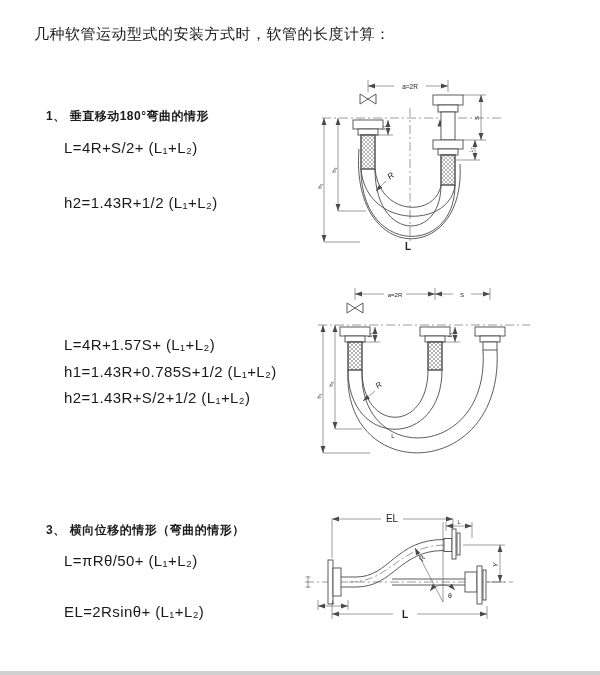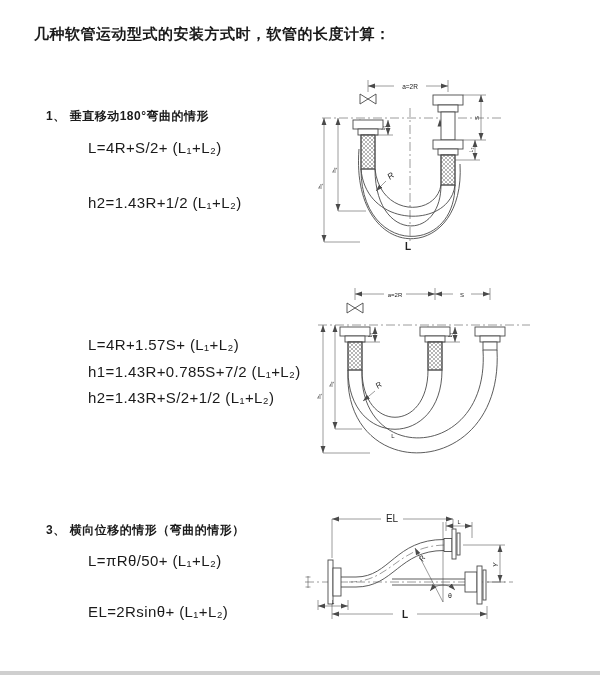--- a/index.html
+++ b/index.html
@@ -1,40 +1,40 @@
 <!DOCTYPE html>
 <html><head>
 <meta charset="utf-8">
 <style>
   html,body{margin:0;padding:0;background:#e8e8e8;}
   .page{position:relative;width:600px;height:675px;background:#ffffff;overflow:hidden;
         font-family:"Liberation Sans","DejaVu Sans",sans-serif;color:#1a1a1a;}
-  .title{position:absolute;left:34px;top:25px;font-size:15px;font-weight:700;letter-spacing:.5px;}
+  .title{position:absolute;left:34px;top:25px;font-size:15px;font-weight:400;letter-spacing:.5px;}
   .sec-heading{position:absolute;left:46px;font-size:12px;font-weight:700;letter-spacing:.5px;}
   .sec-heading .num{margin-right:4px;}
-  .formula{position:absolute;left:88px;font-size:15px;font-weight:500;letter-spacing:.4px;}
+  .formula{position:absolute;left:64px;font-size:15px;font-weight:500;letter-spacing:.4px;}
   .diag{position:absolute;}
   svg text{font-family:"Liberation Sans","DejaVu Sans",sans-serif;fill:#222;}
   .page-edge{position:absolute;left:0;bottom:0;width:100%;height:4px;background:#cfcfcf;}
 </style>
 </head>
 <body>
 
 <div class="page">
 
   <div class="title">几种软管运动型式的安装方式时，软管的长度计算：</div>
 
   <div class="sec-heading" style="top:108px">
     <span class="num">1、</span><span>垂直移动180°弯曲的情形</span>
   </div>
   <div class="formula" style="top:139px">L=4R+S/2+ (L₁+L₂)</div>
   <div class="formula" style="top:194px">h2=1.43R+1/2 (L₁+L₂)</div>
 
   <div class="formula" style="top:336px">L=4R+1.57S+ (L₁+L₂)</div>
-  <div class="formula" style="top:363px">h1=1.43R+0.785S+7/2 (L₁+L₂)</div>
+  <div class="formula" style="top:363px">h1=1.43R+0.785S+1/2 (L₁+L₂)</div>
   <div class="formula" style="top:389px">h2=1.43R+S/2+1/2 (L₁+L₂)</div>
 
   <div class="sec-heading" style="top:522px">
     <span class="num">3、</span><span>横向位移的情形（弯曲的情形）</span>
   </div>
   <div class="formula" style="top:552px">L=πRθ/50+ (L₁+L₂)</div>
   <div class="formula" style="top:603px">EL=2Rsinθ+ (L₁+L₂)</div>
 
   <svg class="diag" style="left:314px;top:74px" width="220" height="190" viewBox="0 0 220 190">
     <defs>

